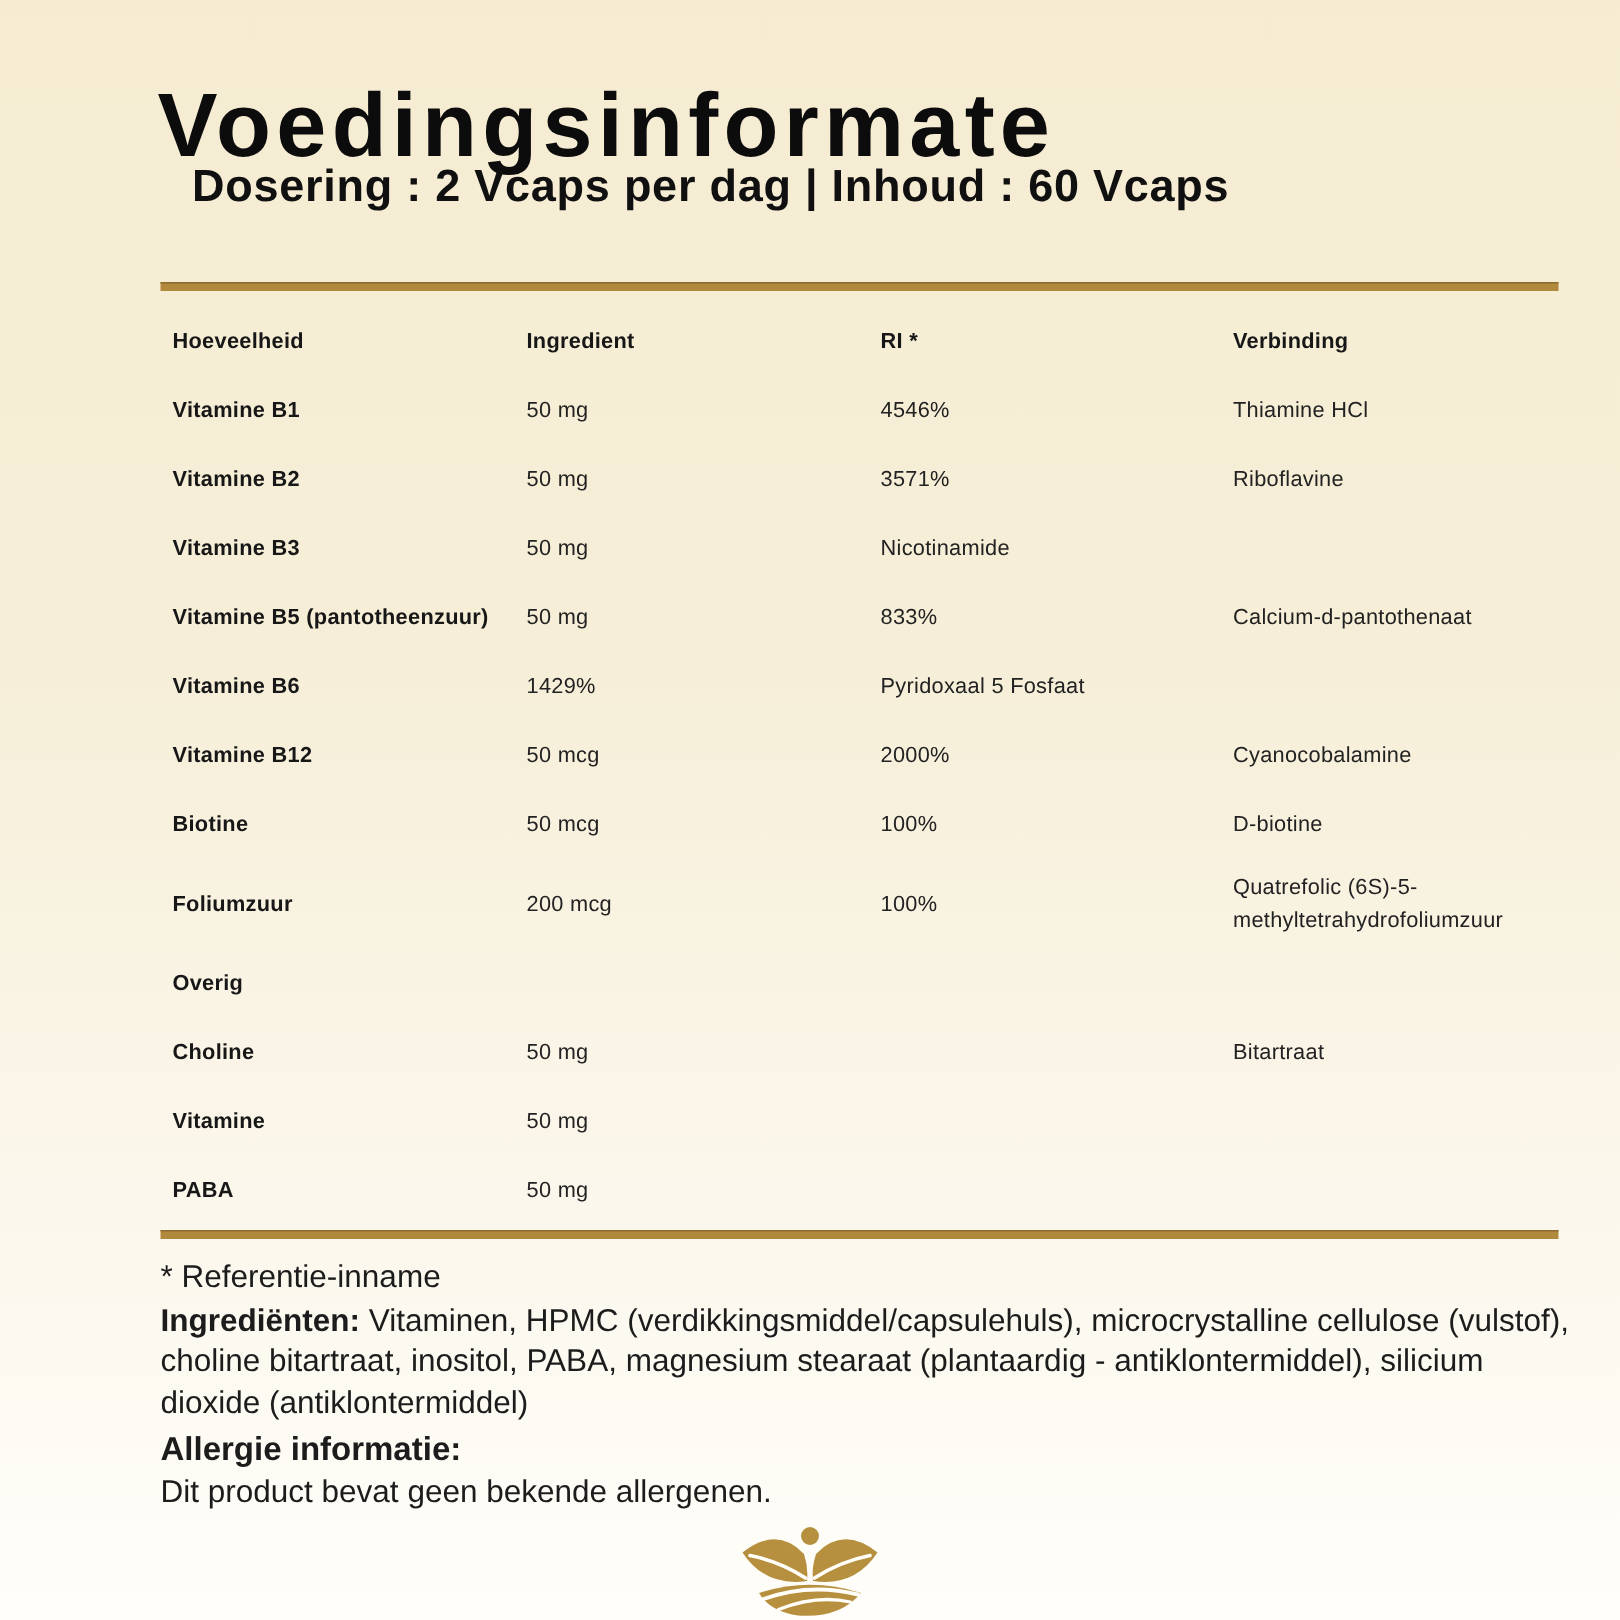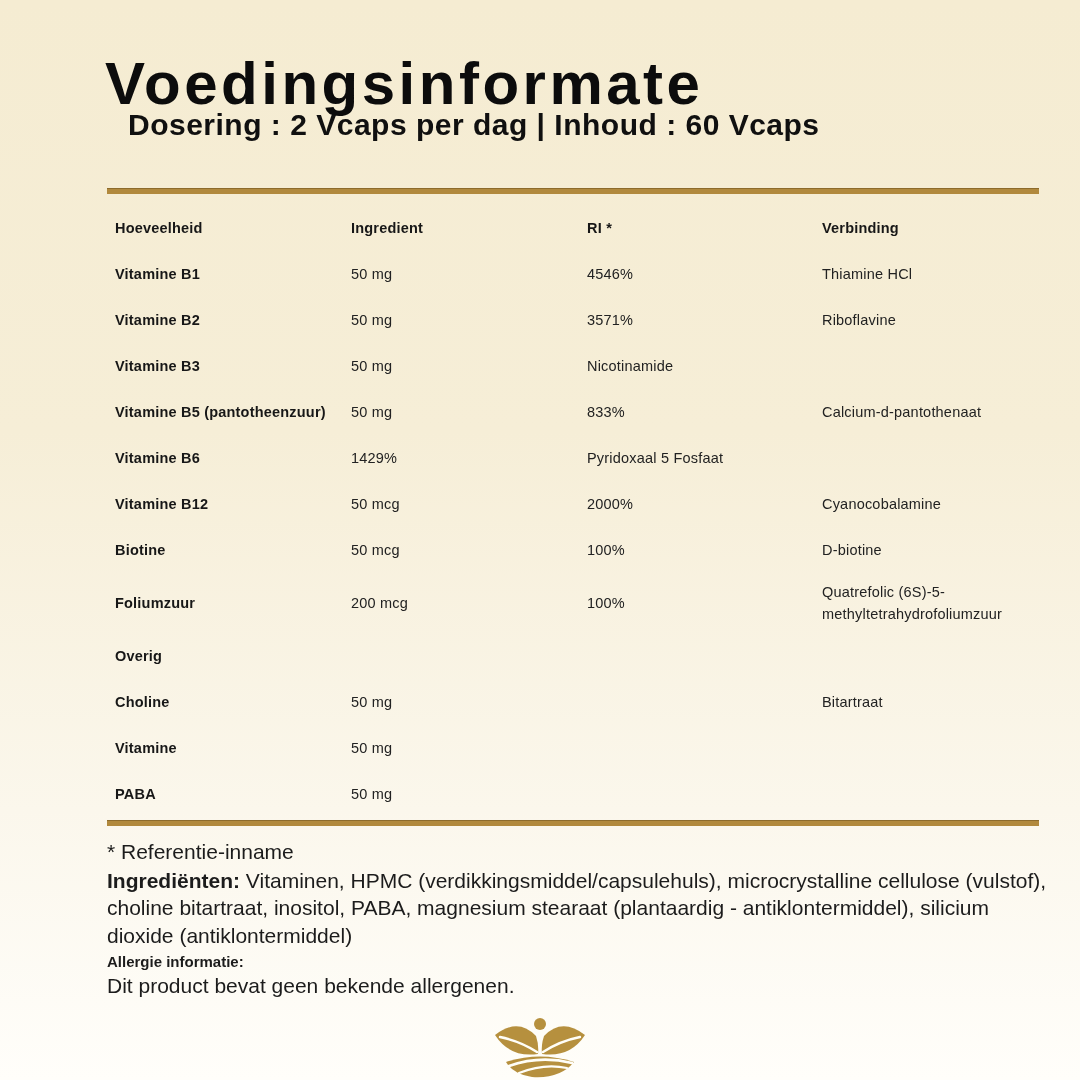--- a/index.html
+++ b/index.html
@@ -72,21 +72,21 @@
     width: 945px;
     font-size: 21px;
     line-height: 1.31;
     color: #1c1c1c;
   }
   .footnote { margin: 0 0 1px 0; }
   .ingredients { margin: 0; }
   .ingredients .lead { font-weight: 700; }
   .allergy-title {
     font-weight: 700;
-    font-size: 15px;
+    font-size: 22px;
     margin-top: 3px;
   }
   .allergy-text { margin: 0; }
 
   .logo {
     left: 492px; top: 1016px;
     width: 96px; height: 62px;
   }
   .logo svg { display: block; width: 100%; height: 100%; }
 </style>

